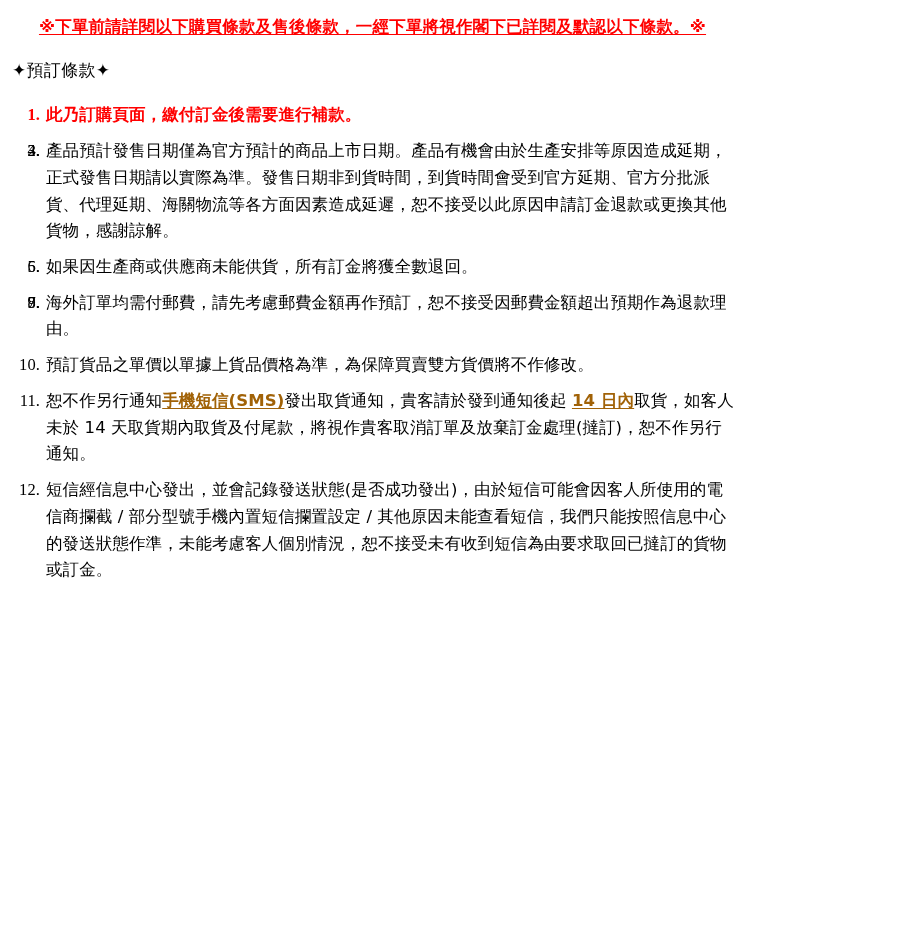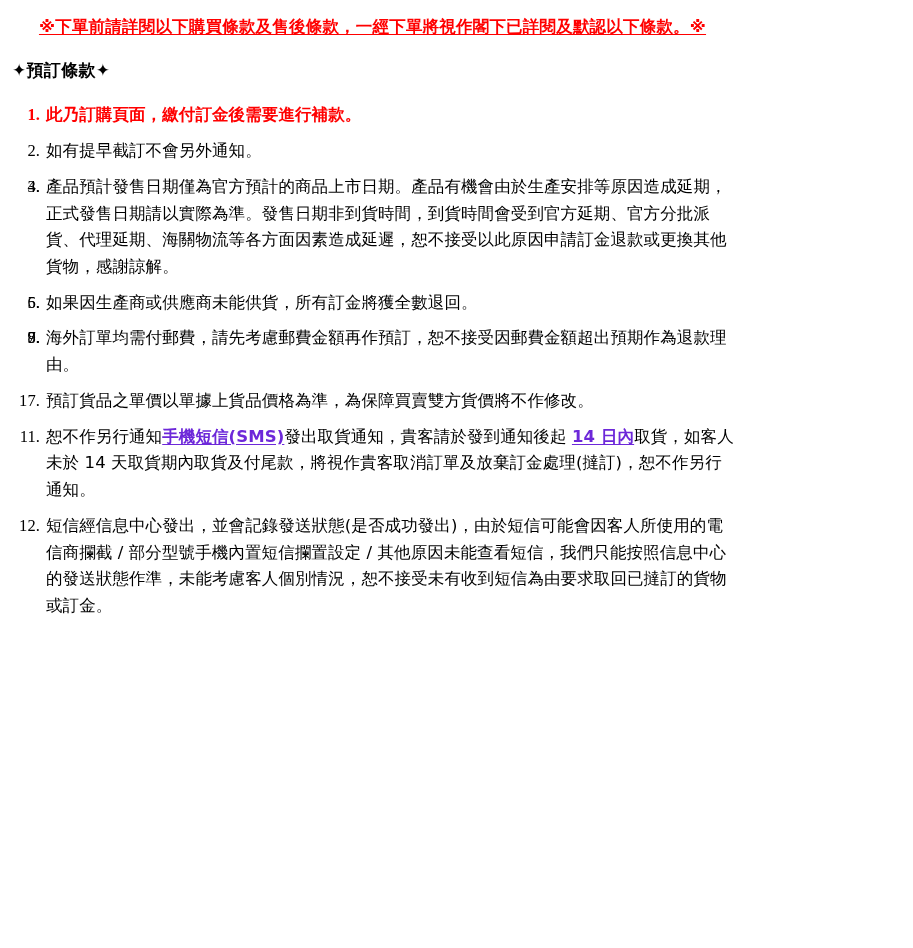--- a/index.html
+++ b/index.html
@@ -31,21 +31,21 @@
     margin: 6px 0 22px 0;
   }
   .banner .u {
     text-decoration: underline;
     text-underline-offset: 2px;
   }
 
   
   .heading {
     font-size: 17px;
-    font-weight: bold;
+    font-weight: normal;
     color: #000000;
     margin: 0 0 20px 4px;
     letter-spacing: 0.3px;
   }
 
   
   ol.terms {
     list-style: none;
     margin: 0;
     padding: 0;
@@ -66,21 +66,21 @@
     text-align: right;
     font-size: 16.5px;
     font-family: "Liberation Serif", "DejaVu Serif", serif;
   }
   ol.terms > li.red,
   ol.terms > li.red > .num {
     color: #ff0000;
     font-weight: bold;
   }
   .u-red {
-    color: #6d28d9;
+    color: #a16207;
     text-decoration: underline;
     text-underline-offset: 2px;
     font-weight: bold;
   }
   .link {
     color: #1a1aff;
     text-decoration: underline;
     text-underline-offset: 2px;
     cursor: pointer;
   }
@@ -102,21 +102,20 @@
 
   <ol class="terms">
 
     <li class="red">
       <span class="num">1.</span>
       <span>此乃訂購頁面，繳付訂金後需要進行補款。</span>
     </li>
 
     <li>
       <span class="num">2.</span>
-      <span>如有提早截訂不會另外通知。</span>
     </li>
 
     <li>
       <span class="num">3.</span>
     </li>
 
     <li>
       <span class="num">4.</span>
       <span>產品預計發售日期僅為官方預計的商品上市日期。產品有機會由於生產安排等原因造成延期，正式發售日期請以實際為準。發售日期非到貨時間，到貨時間會受到官方延期、官方分批派貨、代理延期、海關物流等各方面因素造成延遲，恕不接受以此原因申請訂金退款或更換其他貨物，感謝諒解。</span>
     </li>
@@ -137,21 +136,21 @@
     <li>
       <span class="num">8.</span>
     </li>
 
     <li>
       <span class="num">9.</span>
       <span>海外訂單均需付郵費，請先考慮郵費金額再作預訂，恕不接受因郵費金額超出預期作為退款理由。</span>
     </li>
 
     <li class="wide">
-      <span class="num">17.</span>
+      <span class="num">10.</span>
       <span>預訂貨品之單價以單據上貨品價格為準，為保障買賣雙方貨價將不作修改。</span>
     </li>
 
     <li class="wide">
       <span class="num">11.</span>
       <span><span>恕不作另行通知</span><span class="u-red">手機短信(SMS)</span><span>發出取貨通知，貴客請於發到通知後起 </span><span class="u-red">14 日內</span><span>取貨，如客人未於 14 天取貨期內取貨及付尾款，將視作貴客取消訂單及放棄訂金處理(撻訂)，恕不作另行通知。</span></span>
     </li>
 
     <li class="wide">
       <span class="num">12.</span>

